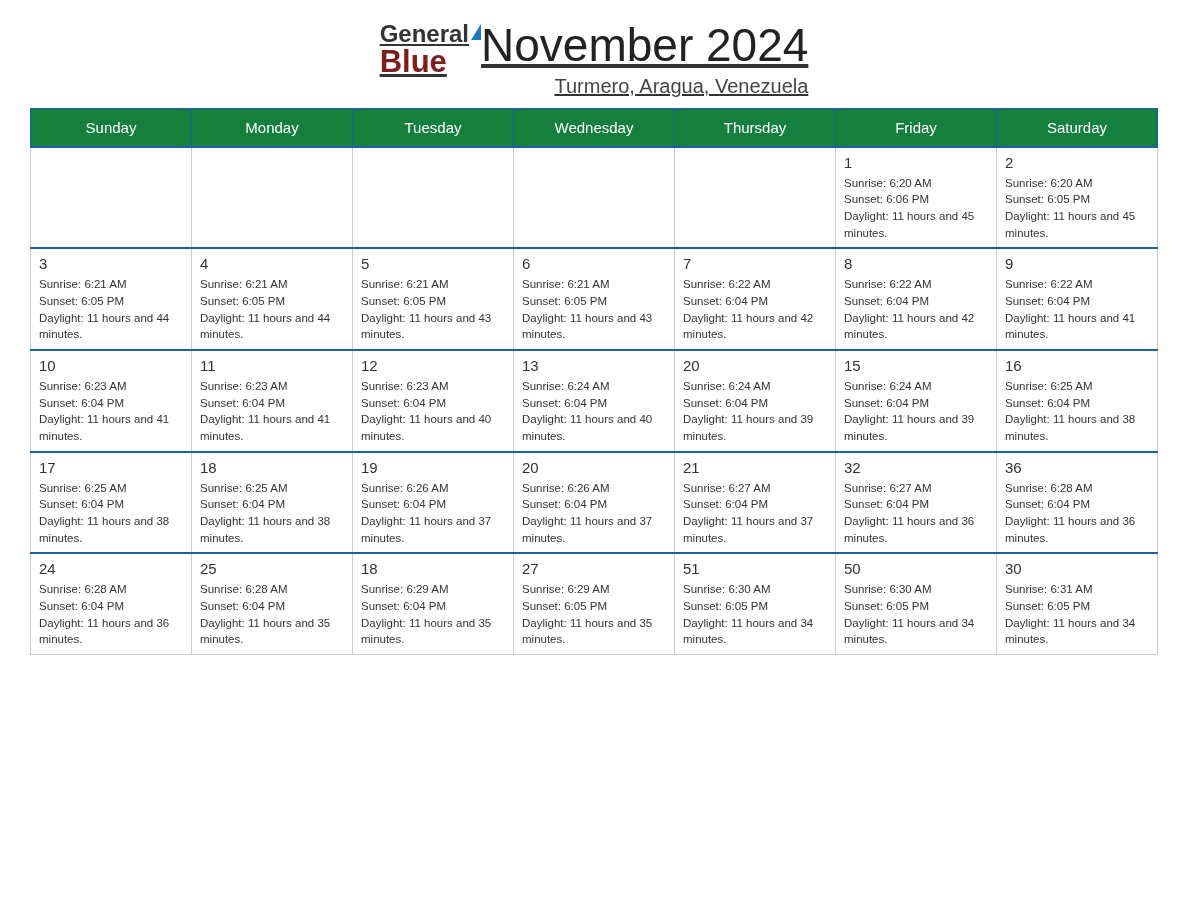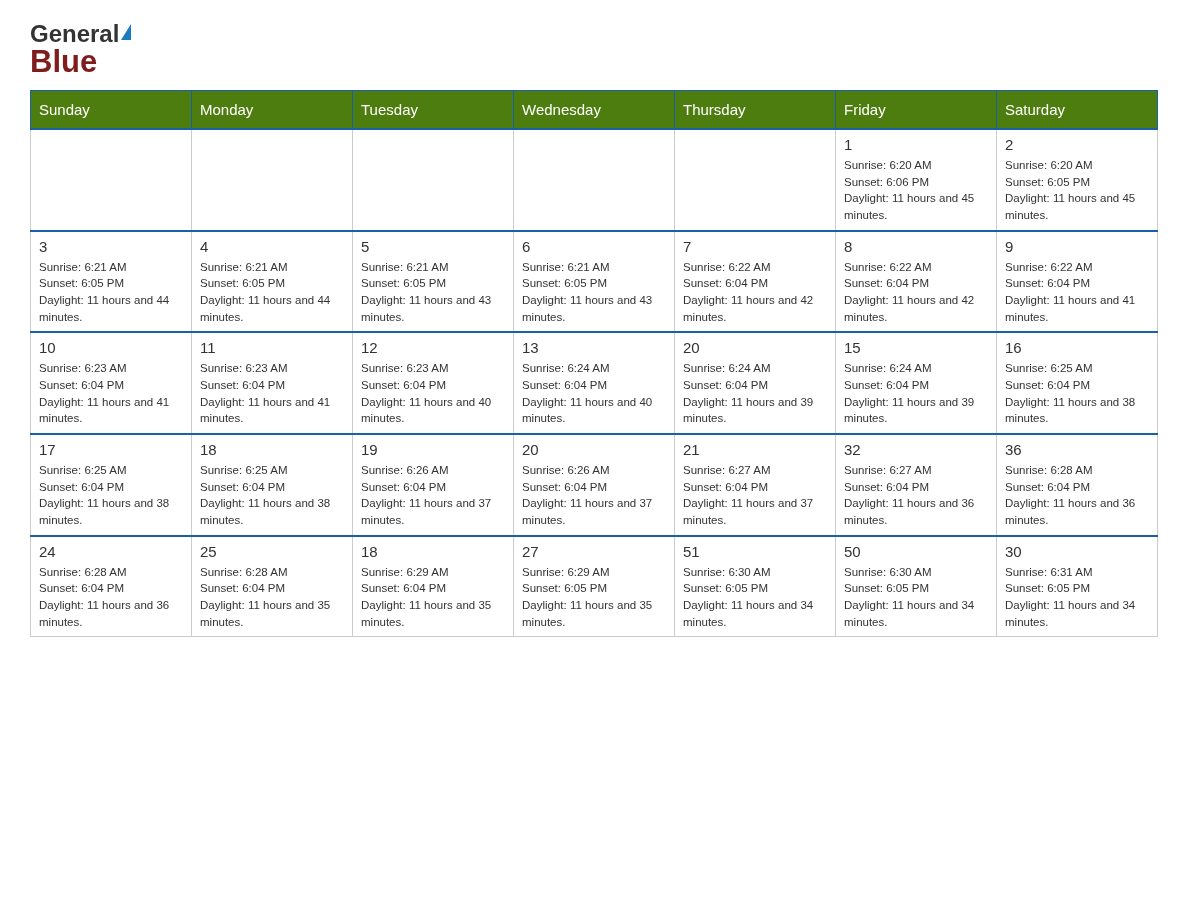--- a/index.html
+++ b/index.html
@@ -4,23 +4,24 @@
   <style>
     * { box-sizing: border-box; margin: 0; padding: 0; }
     body {
       font-family: Arial, sans-serif;
       background: #fff;
       padding: 20px 30px;
       color: #333;
     }
     .header-row {
       display: flex;
-      justify-content: space-between;
+      justify-content: center;
       align-items: flex-start;
       margin-bottom: 10px;
+      text-decoration: underline;
     }
     .title-block {
       text-align: right;
     }
     .month-title {
       font-size: 46px;
       font-weight: normal;
       color: #222;
       line-height: 1.1;
     }
@@ -28,26 +29,26 @@
       font-size: 20px;
       color: #444;
       margin-top: 4px;
     }
     .calendar {
       width: 100%;
       border-collapse: collapse;
       margin-top: 10px;
     }
     .calendar th {
-      background-color: #4d7c0f;
+      background-color: #15803d;
       color: #fff;
       padding: 10px 8px;
       font-size: 15px;
       font-weight: normal;
-      text-align: left;
+      text-align: center;
       border: 1px solid #1a5fa8;
     }
     .calendar td {
       vertical-align: top;
       border: 1px solid #ccc;
       padding: 6px 8px;
       width: 14.28%;
       min-height: 110px;
       font-size: 12px;
       color: #333;
@@ -112,20 +113,24 @@
 <div class="header-row">
   <div class="logo-wrapper">
     <div class="logo-text-group">
       <div class="logo-top-line">
         <span class="logo-general-text">General</span>
         <div class="logo-arrow"></div>
       </div>
       <span class="logo-blue-text">Blue</span>
     </div>
   </div>
+  <div class="title-block">
+    <div class="month-title">November 2024</div>
+    <div class="location-title">Turmero, Aragua, Venezuela</div>
+  </div>
 </div>
 
 <table class="calendar">
   <thead>
     <tr>
     <th>Sunday</th>
         <th>Monday</th>
         <th>Tuesday</th>
         <th>Wednesday</th>
         <th>Thursday</th>

